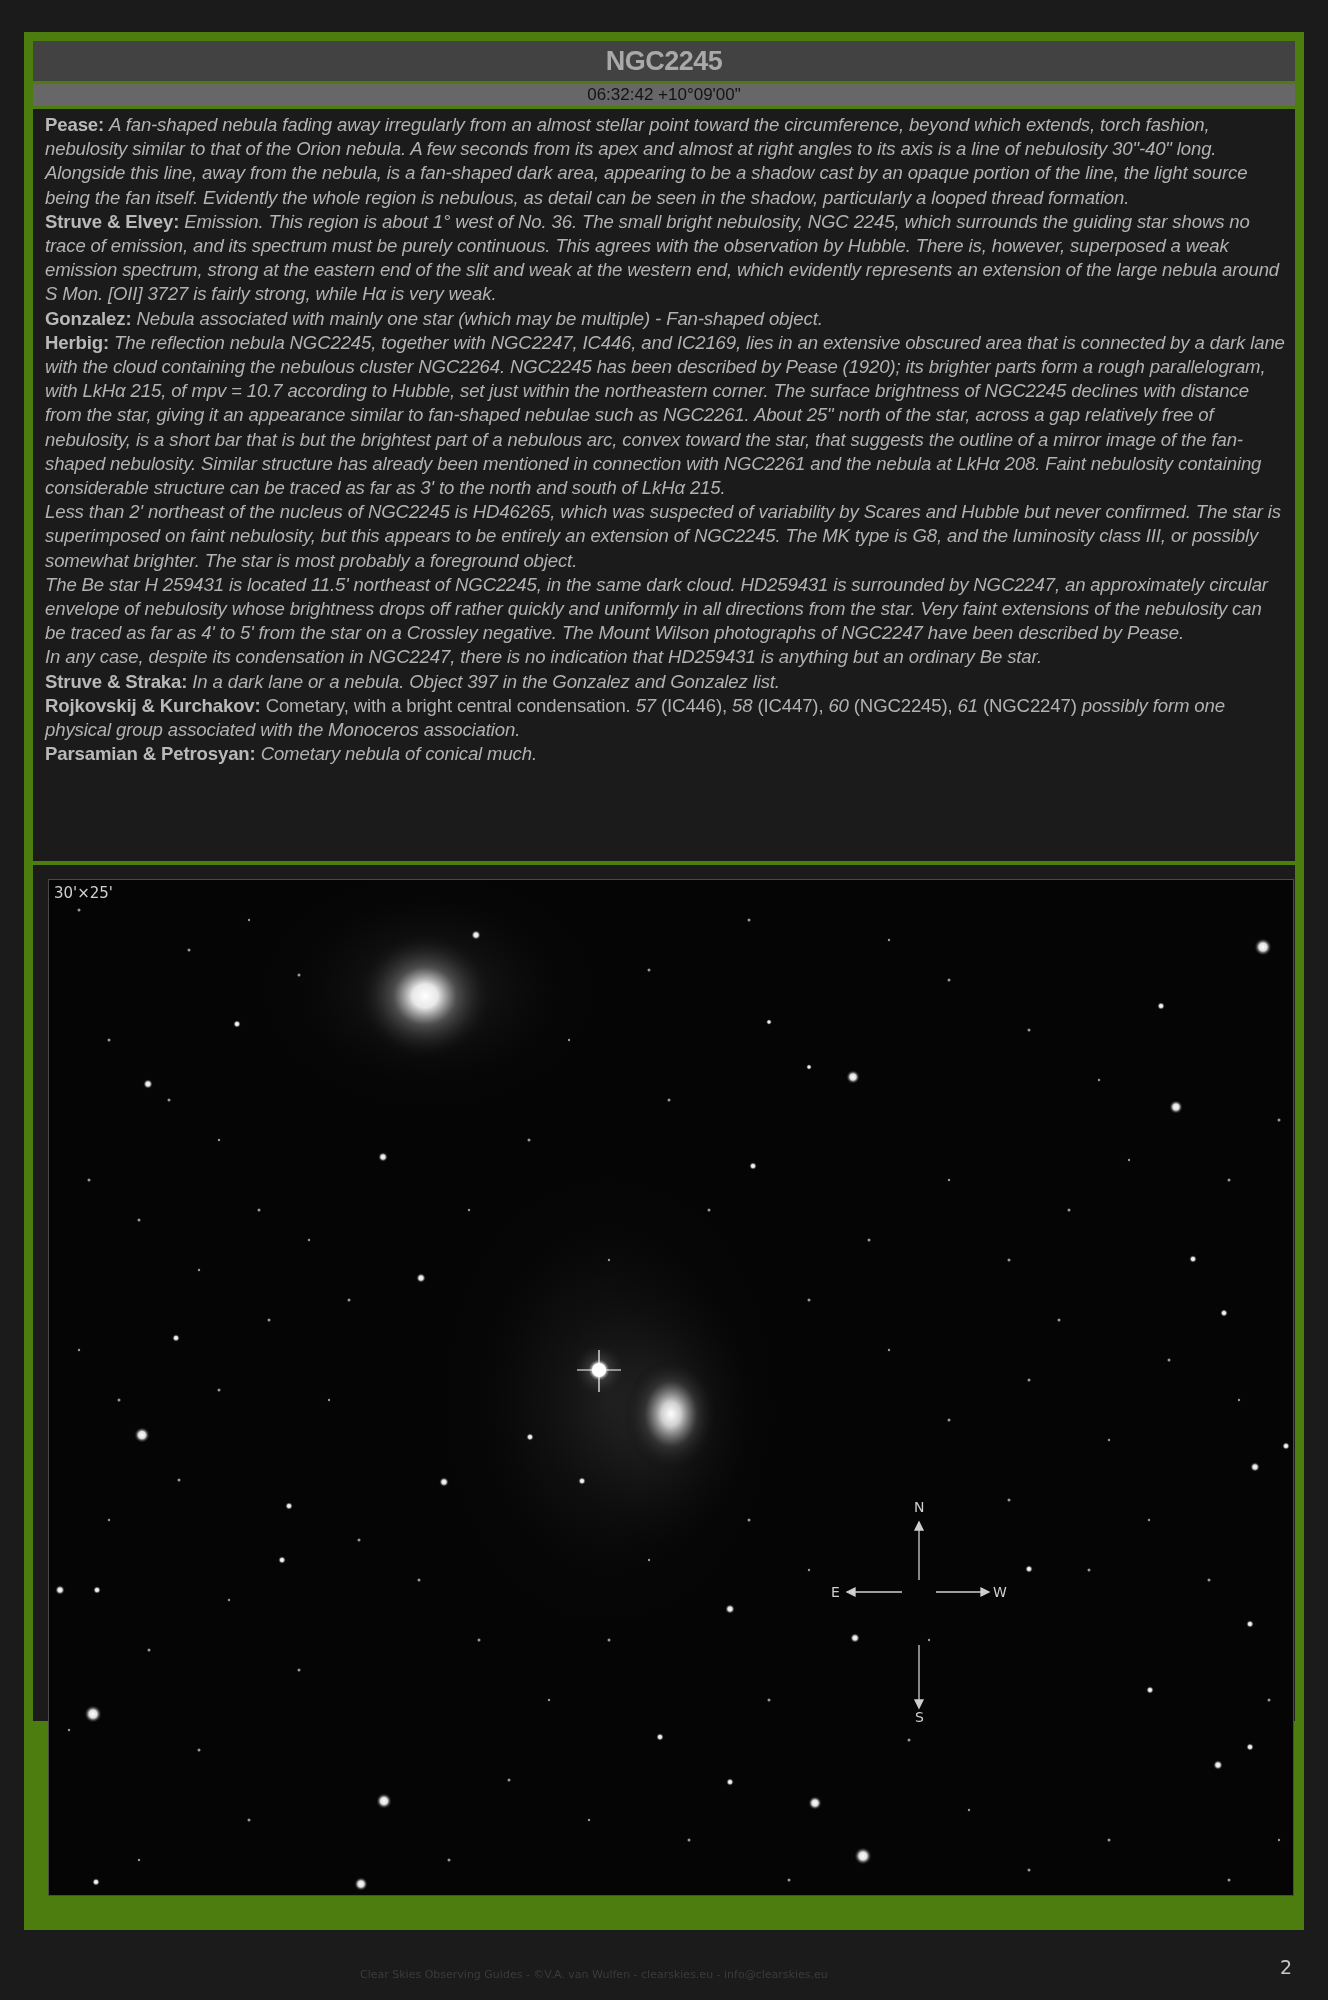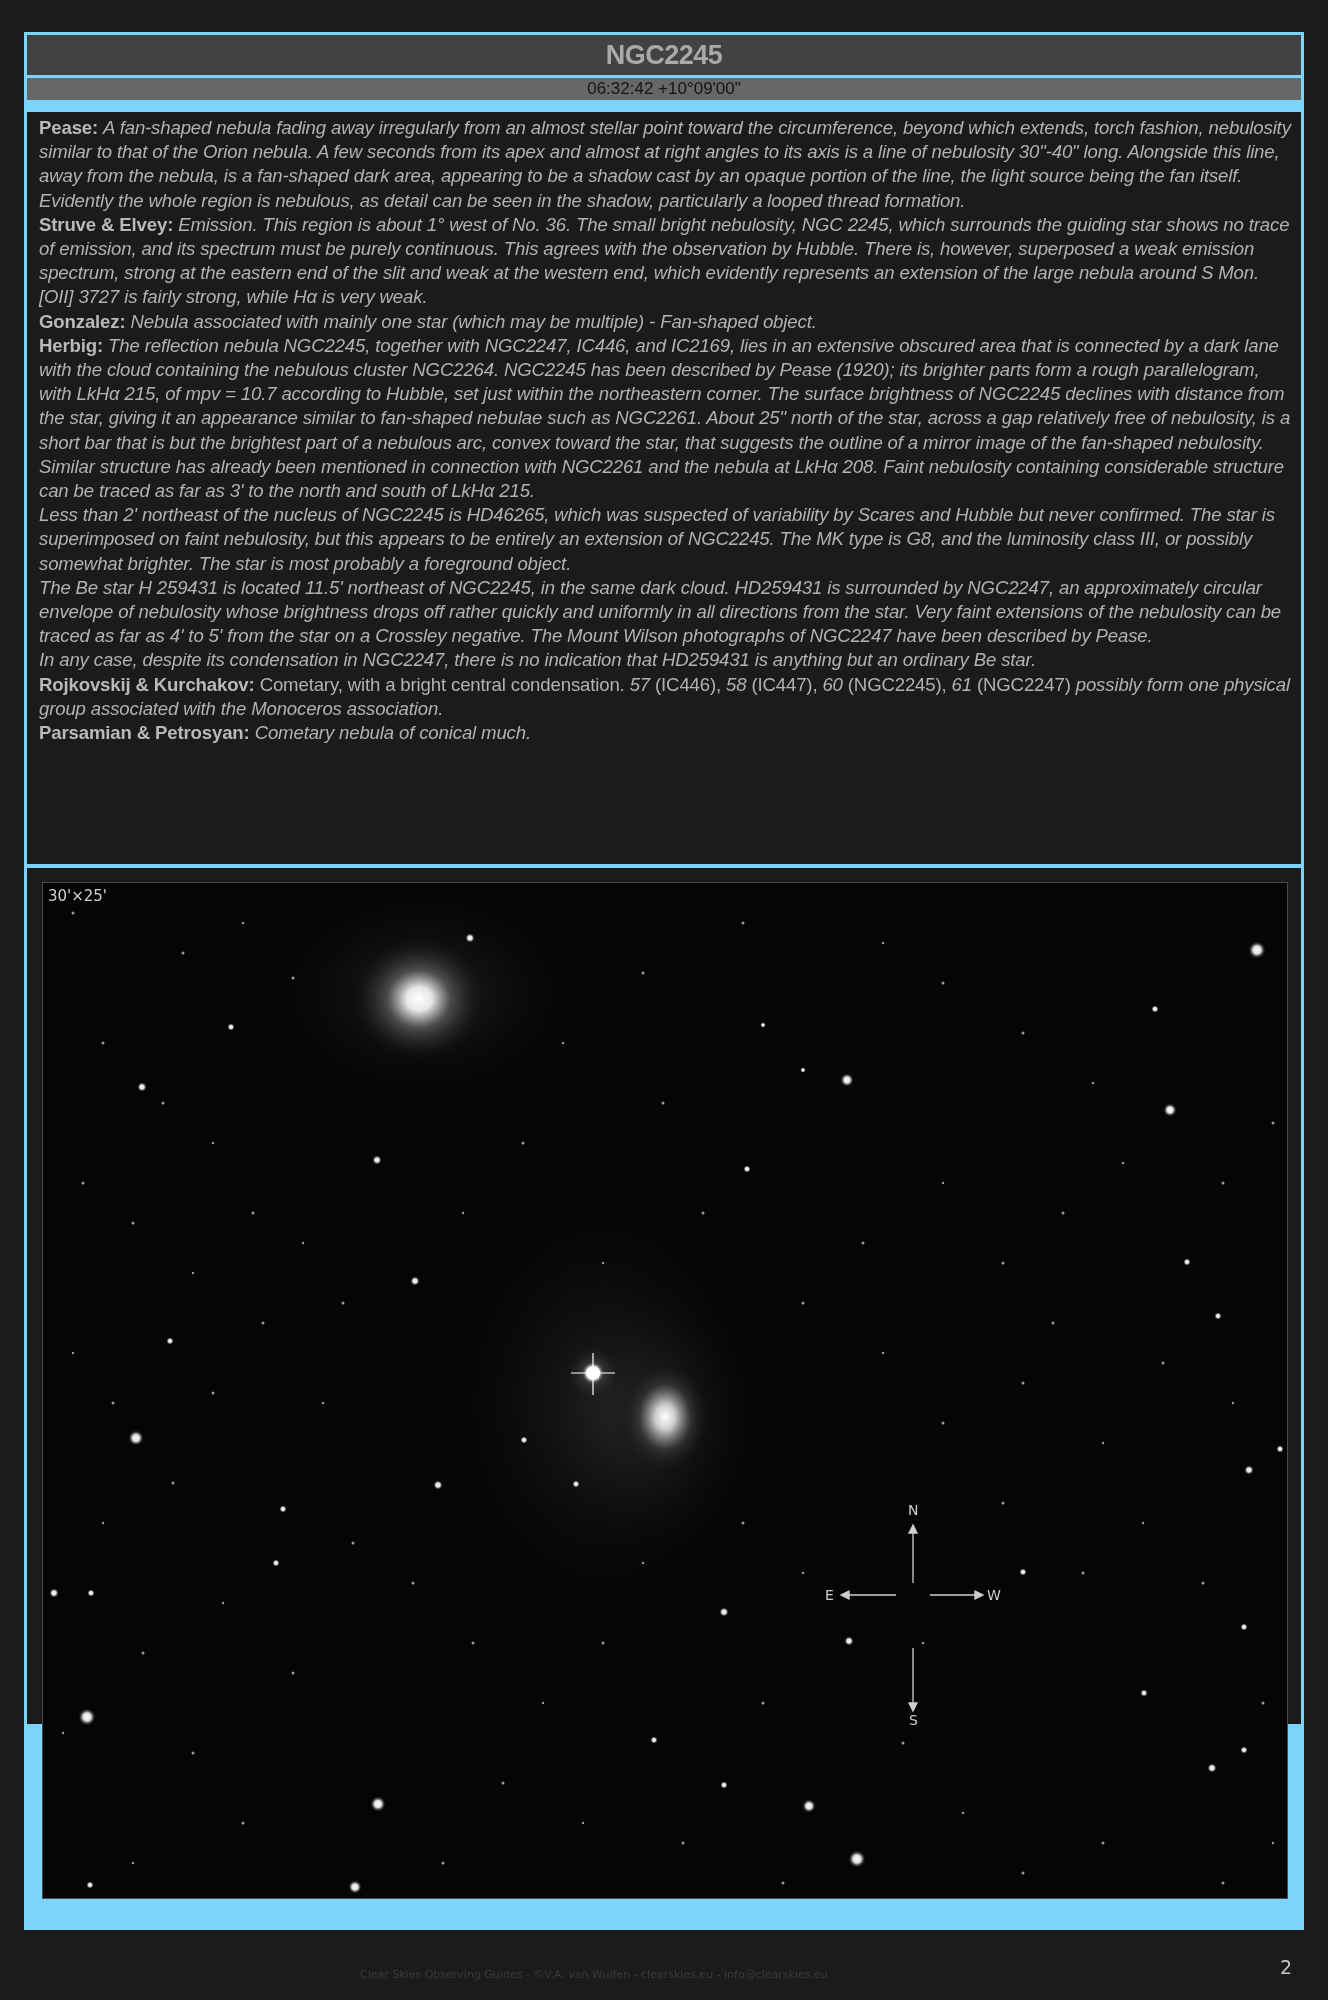--- a/index.html
+++ b/index.html
@@ -1,24 +1,24 @@
 <!DOCTYPE html>
 <html><head>
 <meta charset="utf-8">
 <style>
   html, body { margin:0; padding:0; }
   body { width:1328px; height:2000px; background:#1b1b1b; position:relative; overflow:hidden;
          font-family:"Liberation Sans", sans-serif; color:#b4b4b4; }
   .panel { position:absolute; left:24px; top:32px; width:1280px; height:1898px;
-           background:#7dd3fc; box-sizing:border-box; padding:3px; }
+           background:#4d7c0f; box-sizing:border-box; padding:9px; }
   .title-band { height:40px; background:#424242; display:flex; align-items:center; justify-content:center;
                 font-weight:bold; font-size:27px; color:#a9a9a9; letter-spacing:-0.5px; }
   .coord-band { margin-top:3px; height:22px; background:#676767; display:flex; align-items:center; justify-content:center;
                 font-size:17px; color:#141414; }
-  .text-area { margin-top:12px; background:#1b1b1b; padding:4px 10px 4px 12px; height:752px; box-sizing:border-box;
+  .text-area { margin-top:3px; background:#1b1b1b; padding:4px 10px 4px 12px; height:752px; box-sizing:border-box;
                font-size:18.6px; line-height:24.2px; color:#b2b2b2; letter-spacing:-0.15px; }
   .text-area p { margin:0; }
   .text-area b { color:#b9b9b9; }
   .text-area i { font-style:italic; }
   .img-frame { margin-top:4px; background:#1b1b1b; height:856px; position:relative; box-sizing:border-box; }
   .sky { position:absolute; left:15px; top:14px; width:1244px; height:1041px; max-height:1015px;
          background:#050505; border:1px solid #4a4a4a; overflow:hidden; }
   .fov { position:absolute; left:5px; top:4px; font-family:"DejaVu Sans", sans-serif; font-size:15px; color:#d0d0d0; }
   .compass-label { position:absolute; font-family:"DejaVu Sans", sans-serif; font-size:14px; color:#cfcfcf; }
   .footer-left { position:absolute; left:28px; top:1948px; font-family:"DejaVu Sans", sans-serif; font-size:13.5px; color:#c4c4c4; line-height:20px;margin-top:48px; }
@@ -34,20 +34,21 @@
   <div class="coord-band">06:32:42 +10°09'00"</div>
 
   <div class="text-area">
     <p><b>Pease</b><b>: </b><i>A fan-shaped nebula fading away irregularly from an almost stellar point toward the circumference, beyond which extends, torch fashion, nebulosity similar to that of the Orion nebula. A few seconds from its apex and almost at right angles to its axis is a line of nebulosity 30"-40" long. Alongside this line, away from the nebula, is a fan-shaped dark area, appearing to be a shadow cast by an opaque portion of the line, the light source being the fan itself. Evidently the whole region is nebulous, as detail can be seen in the shadow, particularly a looped thread formation.</i></p>
     <p><b>Struve &amp; Elvey</b><b>: </b><i>Emission. This region is about 1° west of No. 36. The small bright nebulosity, NGC 2245, which surrounds the guiding star shows no trace of emission, and its spectrum must be purely continuous. This agrees with the observation by Hubble. There is, however, superposed a weak emission spectrum, strong at the eastern end of the slit and weak at the western end, which evidently represents an extension of the large nebula around S Mon. [OII] 3727 is fairly strong, while Hα is very weak.</i></p>
     <p><b>Gonzalez</b><b>: </b><i>Nebula associated with mainly one star (which may be multiple) - Fan-shaped object.</i></p>
     <p><b>Herbig</b><b>: </b><i>The reflection nebula NGC2245, together with NGC2247, IC446, and IC2169, lies in an extensive obscured area that is connected by a dark lane with the cloud containing the nebulous cluster NGC2264. NGC2245 has been described by Pease (1920); its brighter parts form a rough parallelogram, with LkHα 215, of mpv = 10.7 according to Hubble, set just within the northeastern corner. The surface brightness of NGC2245 declines with distance from the star, giving it an appearance similar to fan-shaped nebulae such as NGC2261. About 25" north of the star, across a gap relatively free of nebulosity, is a short bar that is but the brightest part of a nebulous arc, convex toward the star, that suggests the outline of a mirror image of the fan-shaped nebulosity. Similar structure has already been mentioned in connection with NGC2261 and the nebula at LkHα 208. Faint nebulosity containing considerable structure can be traced as far as 3' to the north and south of LkHα 215.</i></p>
     <p><i>Less than 2' northeast of the nucleus of NGC2245 is HD46265, which was suspected of variability by Scares and Hubble but never confirmed. The star is superimposed on faint nebulosity, but this appears to be entirely an extension of NGC2245. The MK type is G8, and the luminosity class III, or possibly somewhat brighter. The star is most probably a foreground object.</i></p>
     <p><i>The Be star H 259431 is located 11.5' northeast of NGC2245, in the same dark cloud. HD259431 is surrounded by NGC2247, an approximately circular envelope of nebulosity whose brightness drops off rather quickly and uniformly in all directions from the star. Very faint extensions of the nebulosity can be traced as far as 4' to 5' from the star on a Crossley negative. The Mount Wilson photographs of NGC2247 have been described by Pease.</i></p>
     <p><i>In any case, despite its condensation in NGC2247, there is no indication that HD259431 is anything but an ordinary Be star.</i></p>
+    <p><b>Struve &amp; Straka</b><b>: </b><i>In a dark lane or a nebula. Object 397 in the Gonzalez and Gonzalez list.</i></p>
     <p><b>Rojkovskij &amp; Kurchakov</b><b>: </b><span>Cometary, with a bright central condensation.</span><i> 57 </i><span>(IC446),</span><i> 58 </i><span>(IC447),</span><i> 60 </i><span>(NGC2245),</span><i> 61 </i><span>(NGC2247)</span><i> possibly form one physical group associated with the Monoceros association.</i></p>
     <p><b>Parsamian &amp; Petrosyan</b><b>: </b><i>Cometary nebula of conical much.</i></p>
   </div>
 
   <div class="img-frame">
     <div class="sky">
       <svg width="1244" height="1040" viewBox="0 0 1244 1040" style="position:absolute;left:0;top:0">
         <defs>
           <radialGradient id="neb1" cx="50%" cy="50%" r="50%">
             <stop offset="0%" stop-color="#ffffff"></stop>

